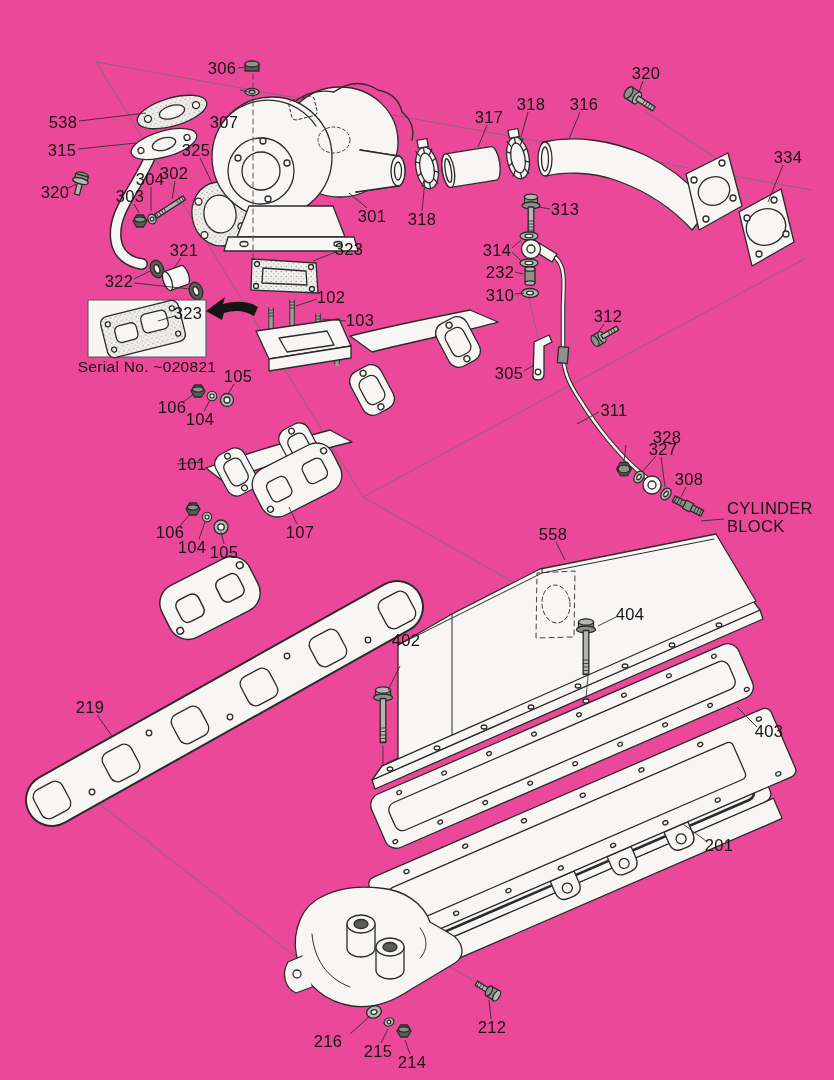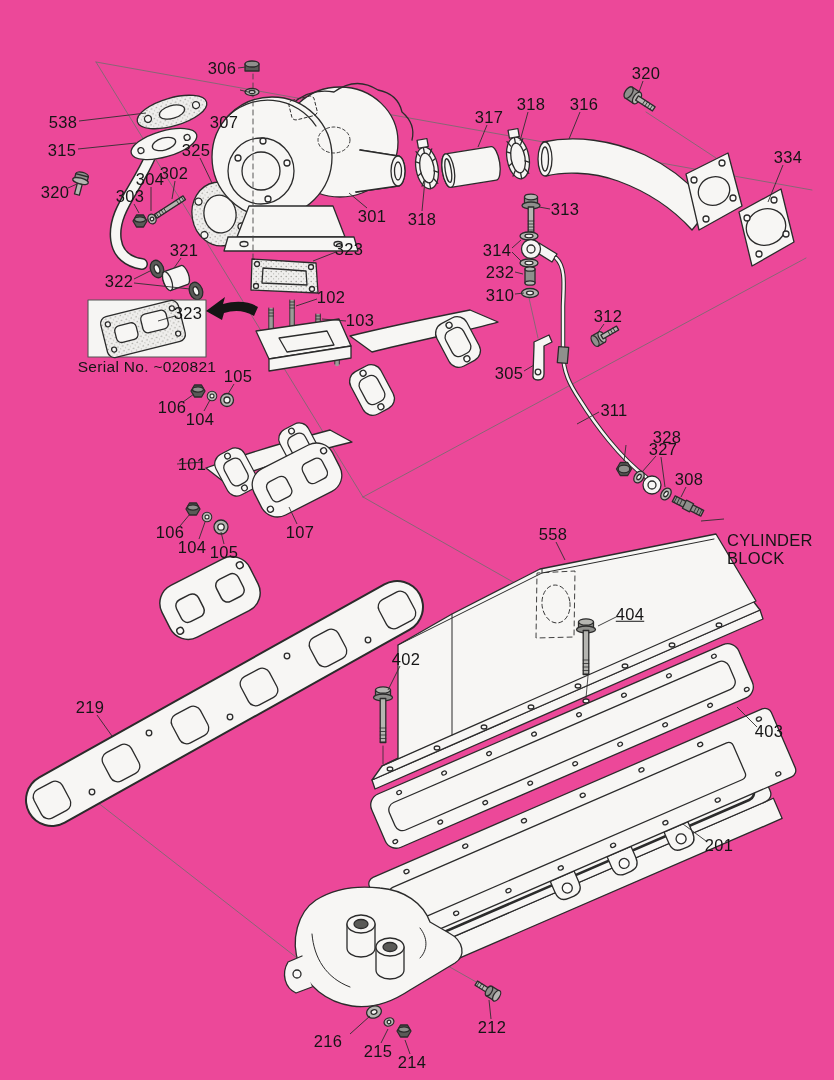--- a/index.html
+++ b/index.html
@@ -8,21 +8,21 @@
     background:#f6f5f3; overflow:hidden;
     font-family:"Liberation Sans", sans-serif;
   }
   .stage svg { position:absolute; left:0; top:0; }
   .callout {
     position:absolute; transform:translate(-50%,-50%);
     font-size:16.5px; color:#151515; letter-spacing:.3px;
     white-space:pre-line; line-height:1.12; text-align:center;
     user-select:none;
   }
-  .callout.left { transform:translate(0,-50%); text-align:left;margin-top:32px; }
+  .callout.left { transform:translate(0,-50%); text-align:left; }
   .p  { fill:#f7f6f4; }
   .pw { fill:#fcfbfa; }
   .gk { fill:url(#stip); }
   .m1 { fill:#8f8f8c; }
   .m2 { fill:#b5b5b1; }
   .m3 { fill:#5a5a57; }
   .thin { stroke:#6f6f6c; stroke-width:0.8; }
 </style>
 </head>
 <body>
@@ -579,22 +579,22 @@
       <div class="callout" style="left: 238px; top: 376px; color: rgb(21, 21, 21);">105</div>
       <div class="callout" style="left: 172px; top: 407px; color: rgb(21, 21, 21);">106</div>
       <div class="callout" style="left: 200px; top: 419px; color: rgb(21, 21, 21);">104</div>
       <div class="callout" style="left: 162px; top: 464px; color: rgb(21, 21, 21); margin-left: 30px;">101</div>
       <div class="callout" style="left: 170px; top: 532px; color: rgb(21, 21, 21);">106</div>
       <div class="callout" style="left: 192px; top: 547px; color: rgb(21, 21, 21);">104</div>
       <div class="callout" style="left: 224px; top: 552px; color: rgb(21, 21, 21);">105</div>
       <div class="callout" style="left: 300px; top: 532px; color: rgb(21, 21, 21);">107</div>
       <div class="callout" style="left: 90px; top: 707px; color: rgb(21, 21, 21);">219</div>
       <div class="callout" style="left: 553px; top: 534px; color: rgb(21, 21, 21);">558</div>
-      <div class="callout" style="left: 630px; top: 614px; color: rgb(21, 21, 21); text-decoration: underline;">404</div>
-      <div class="callout" style="left: 406px; top: 659px; color: rgb(21, 21, 21);">402</div>
+      <div class="callout" style="left: 630px; top: 614px; color: rgb(21, 21, 21);">404</div>
+      <div class="callout" style="left: 406px; top: 640px; color: rgb(21, 21, 21);">402</div>
       <div class="callout" style="left: 769px; top: 731px; color: rgb(21, 21, 21);">403</div>
       <div class="callout" style="left: 719px; top: 845px; color: rgb(21, 21, 21);">201</div>
       <div class="callout" style="left: 328px; top: 1041px; color: rgb(21, 21, 21);">216</div>
       <div class="callout" style="left: 378px; top: 1051px; color: rgb(21, 21, 21);">215</div>
       <div class="callout" style="left: 412px; top: 1062px; color: rgb(21, 21, 21);">214</div>
       <div class="callout" style="left: 492px; top: 1027px; color: rgb(21, 21, 21);">212</div>
     </div>
 
 </div>
 

